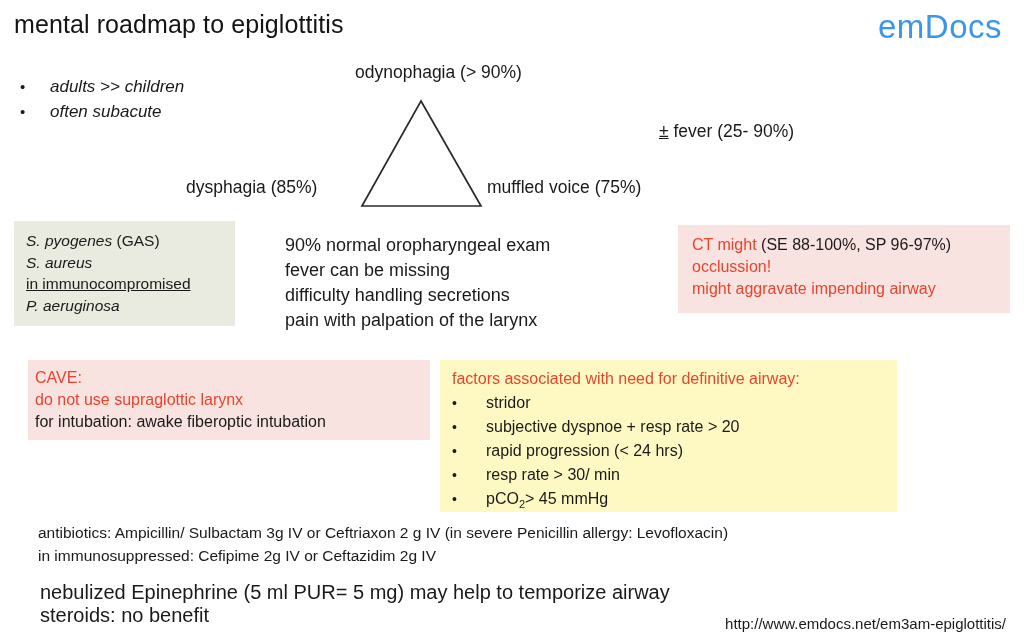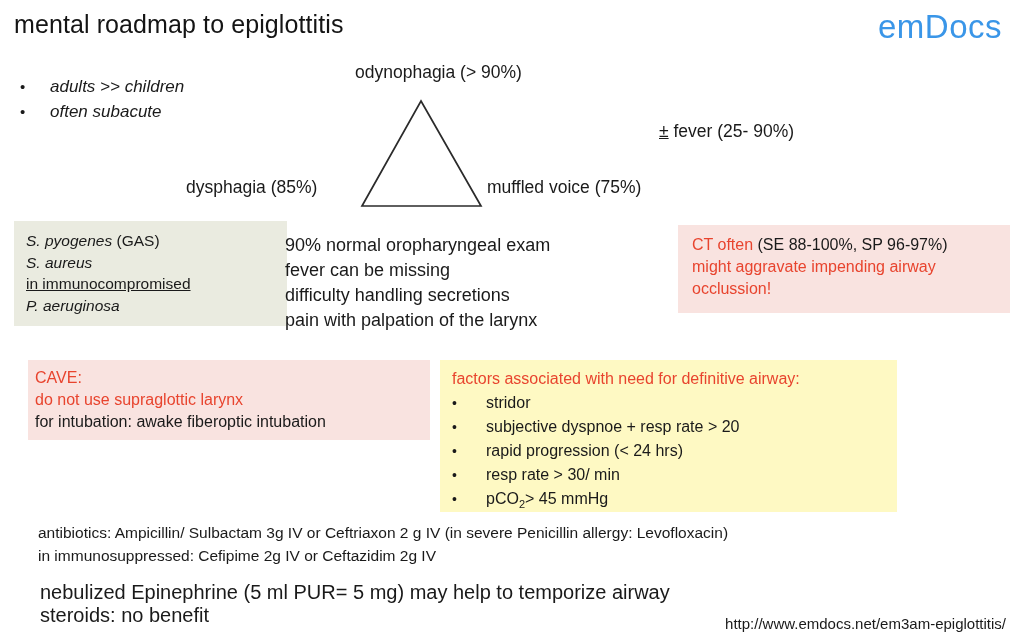--- a/index.html
+++ b/index.html
@@ -52,21 +52,21 @@
   .triad-label { font-size: 17.5px; white-space: nowrap; color: #1a1a1a; }
   #triad-label-odynophagia { left: 343px; top: 62px; margin-left: 12px; }
   #triad-label-dysphagia   { left: 186px; top: 177px; }
   #triad-label-muffled     { left: 487px; top: 177px; text-align: center; }
   #fever-note { left: 659px; top: 121px; font-size: 17.5px; white-space: nowrap; }
   #fever-note .pm { text-decoration: underline; }
 
   
   .panel { box-sizing: border-box; }
   #pathogens-box {
-    left: 14px; top: 221px; width: 273px; height: 105px;
+    left: 14px; top: 221px; width: 221px; height: 105px;
     background: #eaebe0;
     padding: 9px 0 0 12px;
     font-size: 15.5px;
     line-height: 21.5px;
   }
   #pathogens-box .ital { font-style: italic; }
   #pathogens-box .underline { text-decoration: underline; }
 
   #exam-notes {
     left: 285px; top: 233px;
@@ -160,23 +160,23 @@
 </div>
 
 <div class="abs" id="exam-notes">
   <div>90% normal oropharyngeal exam</div>
   <div>fever can be missing</div>
   <div>difficulty handling secretions</div>
   <div>pain with palpation of the larynx</div>
 </div>
 
 <div class="abs panel" id="ct-neck-box">
-  <div><span>CT often</span><span class="black"> (SE 88-100%, SP 96-97%)</span></div>
+  <div><span>CT might</span><span class="black"> (SE 88-100%, SP 96-97%)</span></div>
+  <div>occlussion!</div>
   <div>might aggravate impending airway</div>
-  <div>occlussion!</div>
 </div>
 
 <div class="abs panel" id="cave-box">
   <div>CAVE:</div>
   <div>do not use supraglottic larynx</div>
   <div class="black">for intubation: awake fiberoptic intubation</div>
 </div>
 
 <div class="abs panel" id="airway-factors-box">
   <div class="hdr">factors associated with need for definitive airway:</div>

